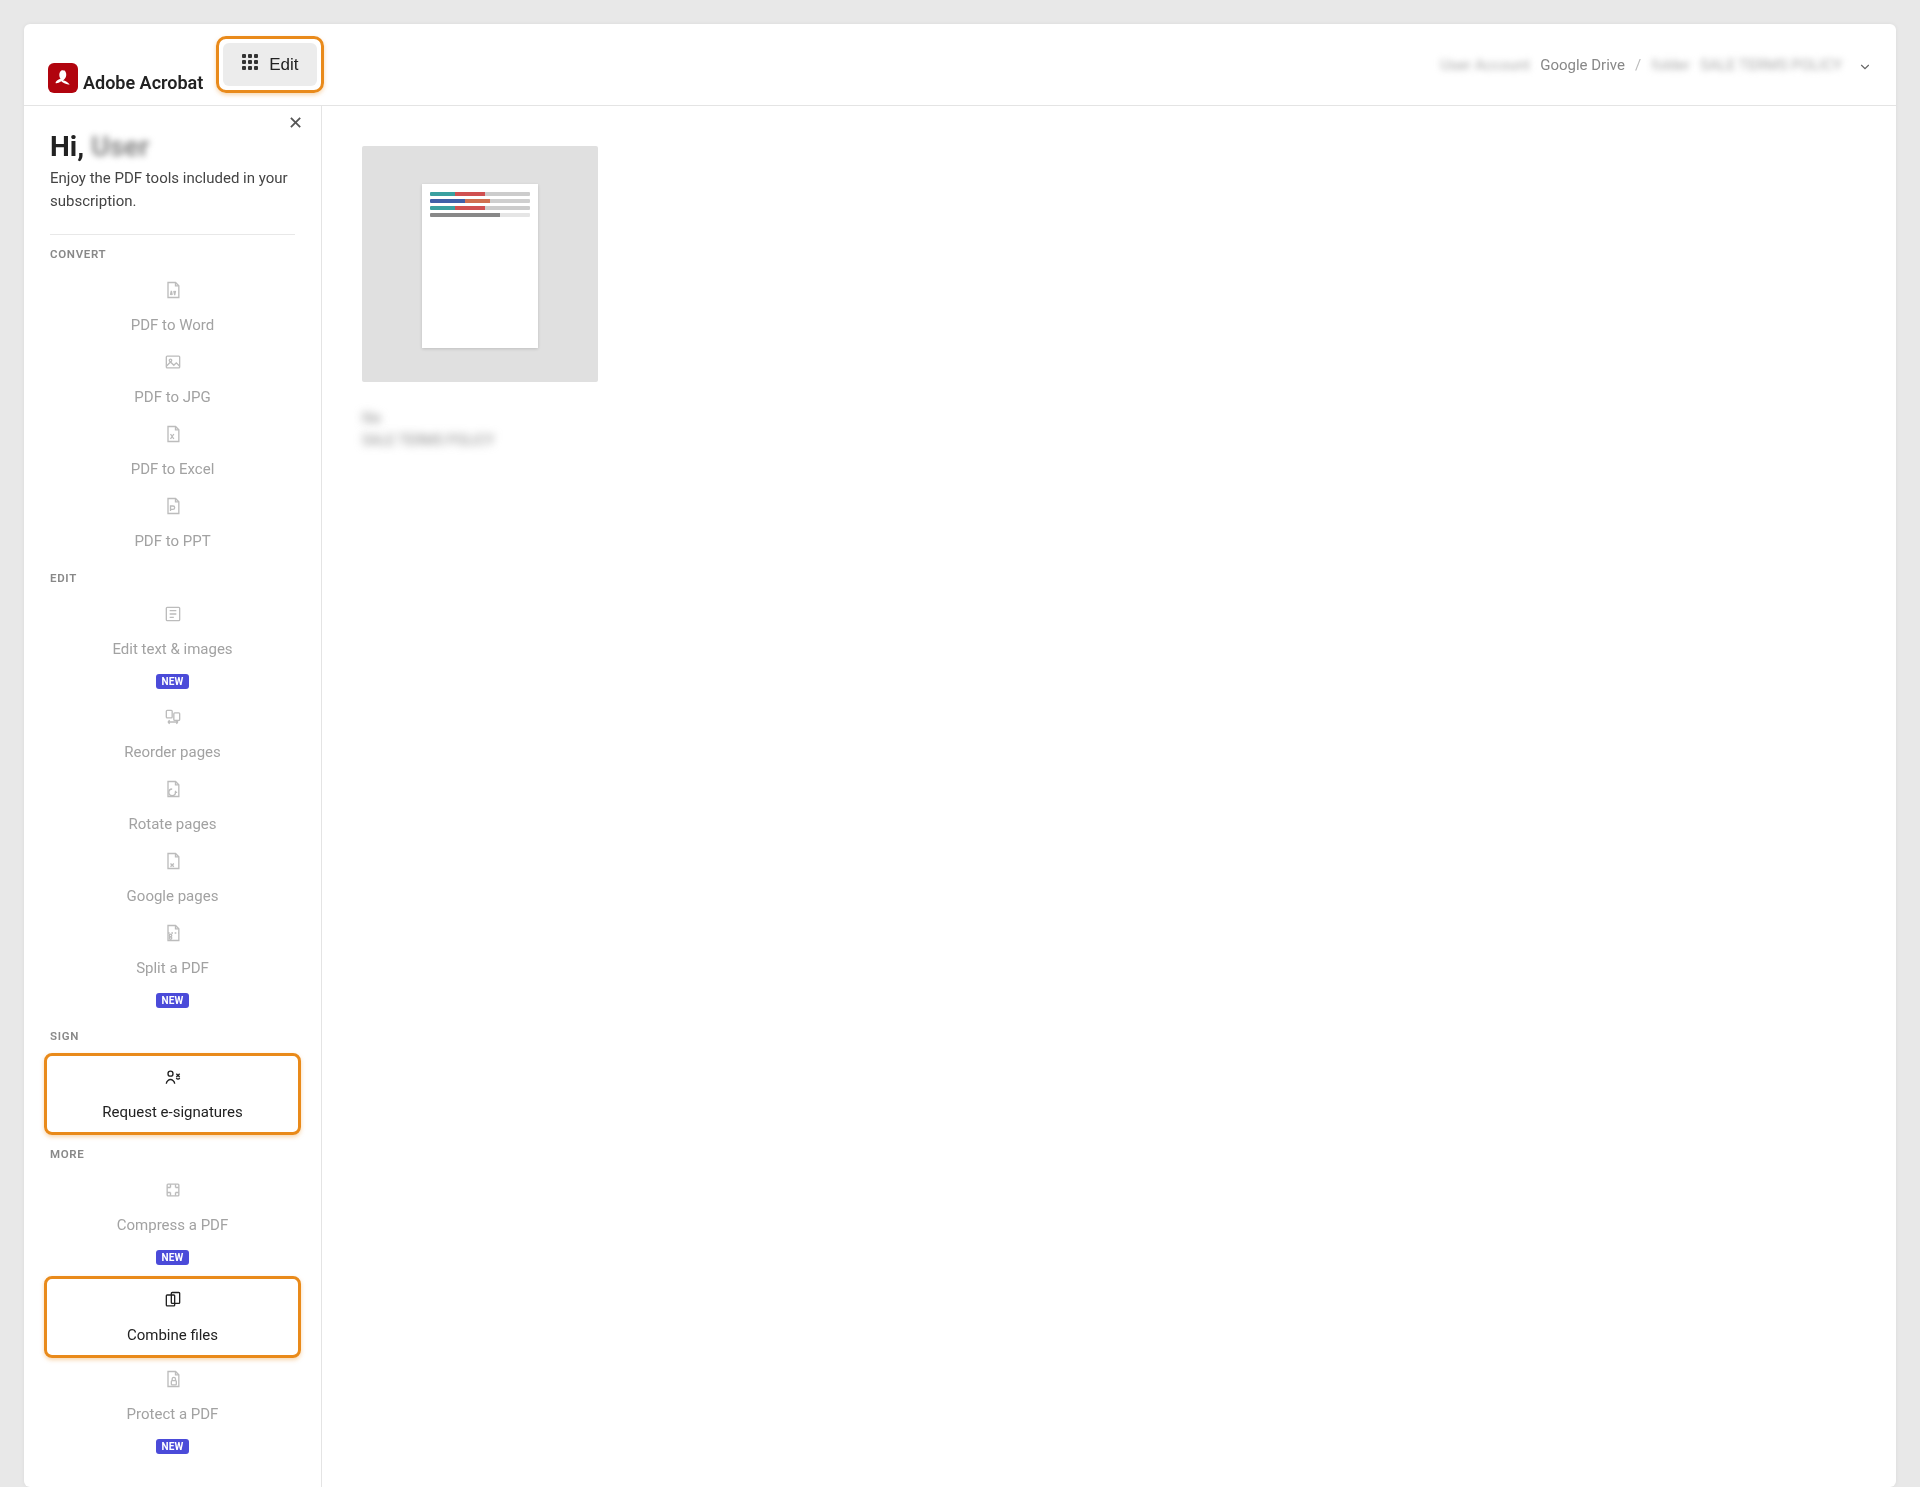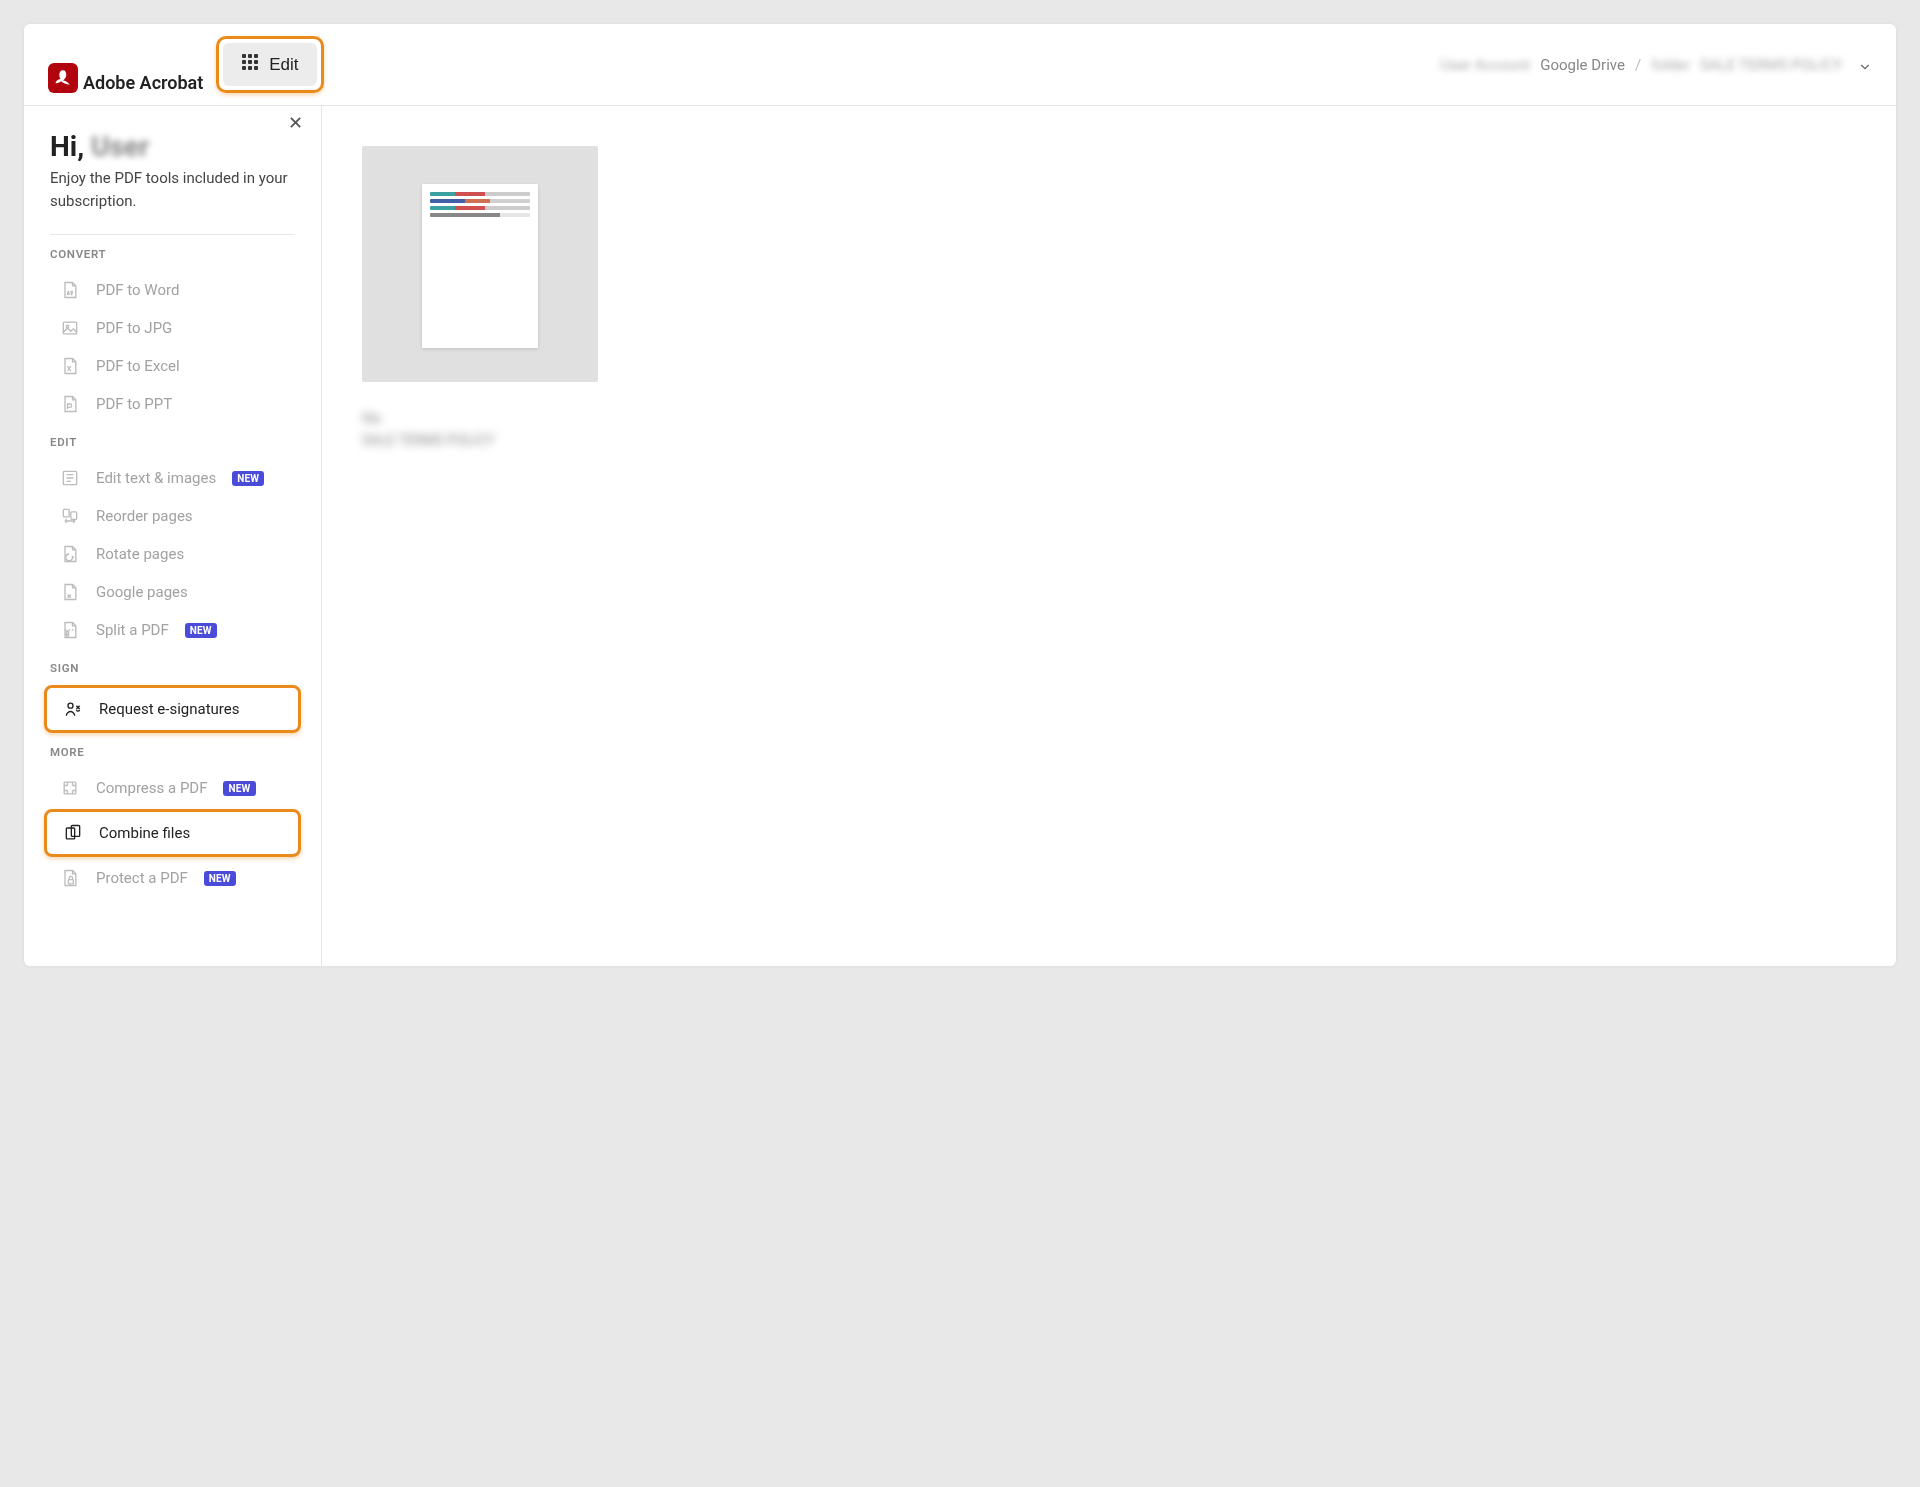--- a/index.html
+++ b/index.html
@@ -102,20 +102,21 @@
 .tool-list { list-style: none; }
 .tool-item {
   display: flex;
   align-items: center;
   gap: 16px;
   padding: 9px 10px;
   font-size: 15px;
   color: #a2a2a2;
   cursor: pointer;
   border-radius: 4px;
+  flex-direction: column;
 }
 .tool-item .ticon { width: 20px; height: 20px; display: inline-flex; align-items: center; justify-content: center; }
 .tool-item .ticon svg { width: 20px; height: 20px; stroke: #bcbcbc; fill: none; stroke-width: 1.6; }
 .tool-item.emph { color: #222; }
 .tool-item.emph .ticon svg { stroke: #222; }
 .tool-item.hl {
   border: 3.5px solid #e98a1a;
   border-radius: 8px;
   box-shadow: 0 2px 4px rgba(233,138,26,0.35);
   margin: 2px -6px;

